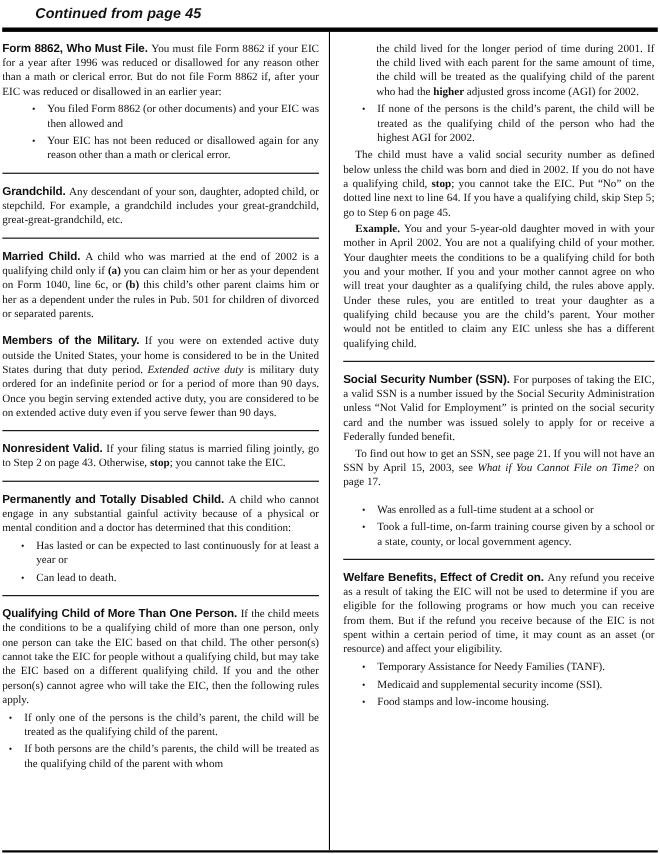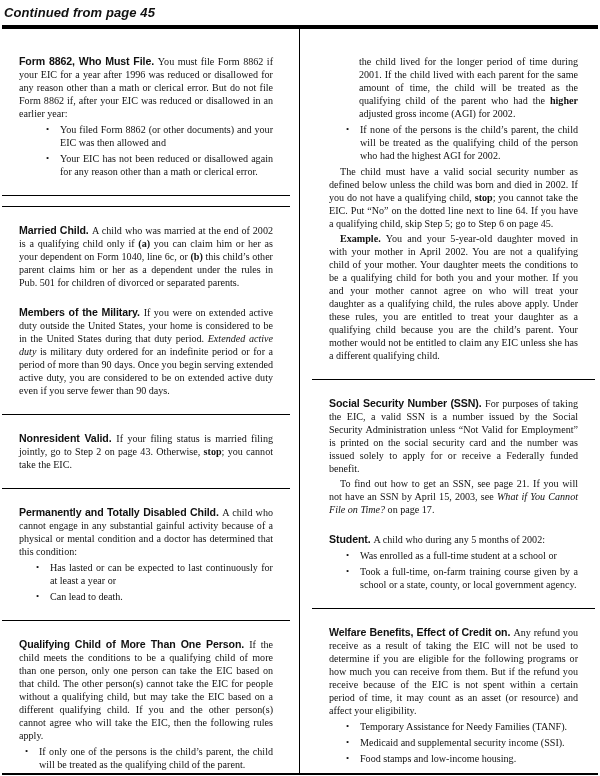--- a/index.html
+++ b/index.html
@@ -6,32 +6,32 @@
   body{
     width:600px;height:776px;overflow:hidden;
     font-family:"Liberation Serif","DejaVu Serif",serif;
     color:#111;
     -webkit-font-smoothing:antialiased;
   }
   .page{padding:2px 2px 0 2px;}
   .header-row{padding:1px 0 2px 2px;}
   .continued{
     font-family:"Liberation Sans","DejaVu Sans",sans-serif;
-    font-weight:bold;font-style:italic;font-size:13px;letter-spacing:.1px;
+    font-weight:bold;font-style:italic;font-size:13px;letter-spacing:.1px;margin-left:28px;
   }
   .header-rule{height:4px;background:#000;margin-top:2px;}
   .columns{display:flex;height:744px;overflow:hidden;}
   .col{box-sizing:border-box;padding-top:9px;overflow:hidden;}
   .col-left{width:297px;padding-right:9px;}
   .col-divider{width:1px;background:#000;flex:none;}
   .col-right{flex:1;padding-left:12px;padding-right:3px;}
   .bottom-rule{height:2px;background:#000;}
 
   .section-divider{border:none;border-top:1px solid #000;margin:9px 0 10px 0;}
-  .section{margin:17px;}
+  .section{margin:0;}
   .section.gap-before{margin-top:12px;}
 
   p.para{
     margin:0 0 2px 0;font-size:10.1px;line-height:13px;
     text-align:justify;
   }
   p.para.indent{text-indent:11px;}
   p.para.cont{margin-left:30px;}
 
   .seg-h{
@@ -66,20 +66,23 @@
               <span class="bullet-marker">•</span>
               <span class="bullet-text"><span class="seg-n">You filed Form 8862 (or other documents) and your EIC was then allowed and</span></span>
             </div>
             <div class="bullet-row">
               <span class="bullet-marker">•</span>
               <span class="bullet-text"><span class="seg-n">Your EIC has not been reduced or disallowed again for any reason other than a math or clerical error.</span></span>
             </div>
           </div>
         </div>
         <div class="section-divider"></div>
+        <div class="section">
+          <p class="para"><span class="seg-h">Grandchild. </span><span class="seg-n">Any descendant of your son, daughter, adopted child, or stepchild. For example, a grandchild includes your great-grandchild, great-great-grandchild, etc.</span></p>
+        </div>
         <div class="section-divider"></div>
         <div class="section">
           <p class="para"><span class="seg-h">Married Child. </span><span class="seg-n">A child who was married at the end of 2002 is a qualifying child only if </span><span class="seg-b">(a)</span><span class="seg-n"> you can claim him or her as your dependent on Form 1040, line 6c, or </span><span class="seg-b">(b)</span><span class="seg-n"> this child’s other parent claims him or her as a dependent under the rules in Pub. 501 for children of divorced or separated parents.</span></p>
         </div>
         <div class="section gap-before">
           <p class="para"><span class="seg-h">Members of the Military. </span><span class="seg-n">If you were on extended active duty outside the United States, your home is considered to be in the United States during that duty period. </span><span class="seg-i">Extended active duty</span><span class="seg-n"> is military duty ordered for an indefinite period or for a period of more than 90 days. Once you begin serving extended active duty, you are considered to be on extended active duty even if you serve fewer than 90 days.</span></p>
         </div>
         <div class="section-divider"></div>
         <div class="section">
           <p class="para"><span class="seg-h">Nonresident Valid. </span><span class="seg-n">If your filing status is married filing jointly, go to Step 2 on page 43. Otherwise, </span><span class="seg-b">stop</span><span class="seg-n">; you cannot take the EIC.</span></p>
@@ -125,21 +128,20 @@
           </div>
           <p class="para indent"><span class="seg-n">The child must have a valid social security number as defined below unless the child was born and died in 2002. If you do not have a qualifying child, </span><span class="seg-b">stop</span><span class="seg-n">; you cannot take the EIC. Put “No” on the dotted line next to line 64. If you have a qualifying child, skip Step 5; go to Step 6 on page 45.</span></p>
           <p class="para indent"><span class="seg-b">Example. </span><span class="seg-n">You and your 5-year-old daughter moved in with your mother in April 2002. You are not a qualifying child of your mother. Your daughter meets the conditions to be a qualifying child for both you and your mother. If you and your mother cannot agree on who will treat your daughter as a qualifying child, the rules above apply. Under these rules, you are entitled to treat your daughter as a qualifying child because you are the child’s parent. Your mother would not be entitled to claim any EIC unless she has a different qualifying child.</span></p>
         </div>
         <div class="section-divider"></div>
         <div class="section">
           <p class="para"><span class="seg-h">Social Security Number (SSN). </span><span class="seg-n">For purposes of taking the EIC, a valid SSN is a number issued by the Social Security Administration unless “Not Valid for Employment” is printed on the social security card and the number was issued solely to apply for or receive a Federally funded benefit.</span></p>
           <p class="para indent"><span class="seg-n">To find out how to get an SSN, see page 21. If you will not have an SSN by April 15, 2003, see </span><span class="seg-i">What if You Cannot File on Time?</span><span class="seg-n"> on page 17.</span></p>
         </div>
         <div class="section gap-before">
-          <p class="para"><span class="seg-h">Student. </span><span class="seg-n">A child who during any 5 months of 2002:</span></p>
           <div class="bullets ind-md">
             <div class="bullet-row">
               <span class="bullet-marker">•</span>
               <span class="bullet-text"><span class="seg-n">Was enrolled as a full-time student at a school or</span></span>
             </div>
             <div class="bullet-row">
               <span class="bullet-marker">•</span>
               <span class="bullet-text"><span class="seg-n">Took a full-time, on-farm training course given by a school or a state, county, or local government agency.</span></span>
             </div>
           </div>

